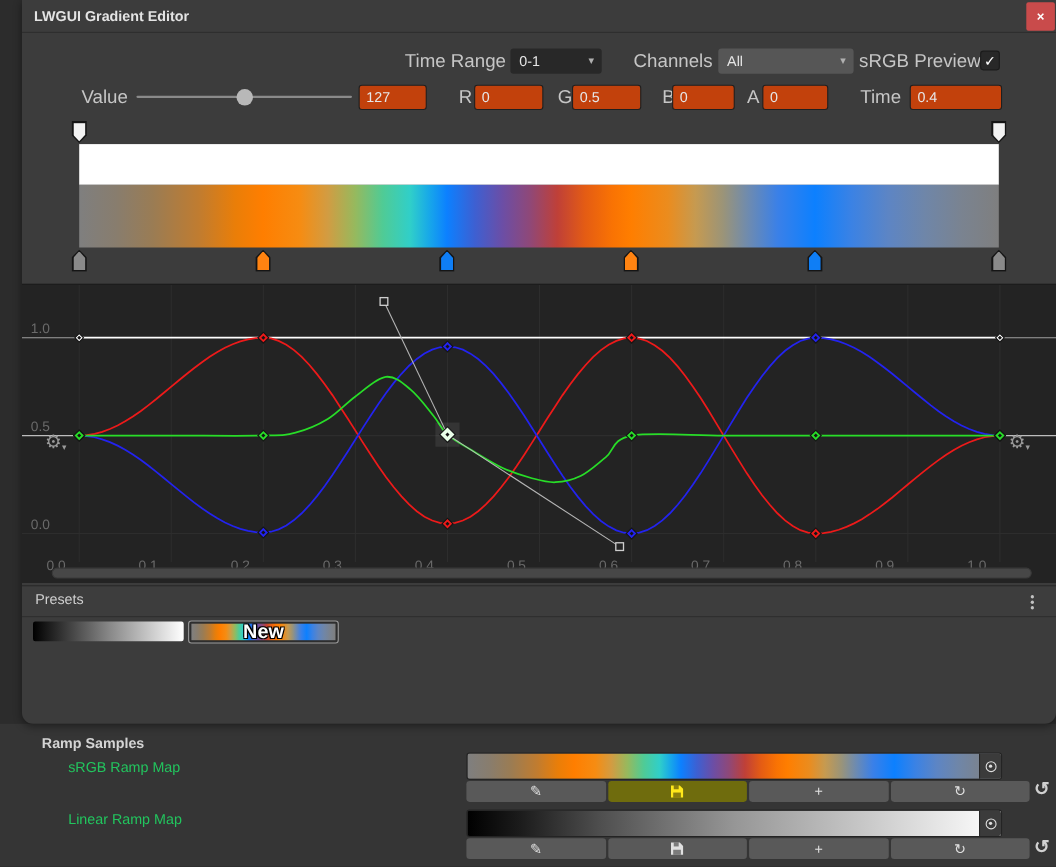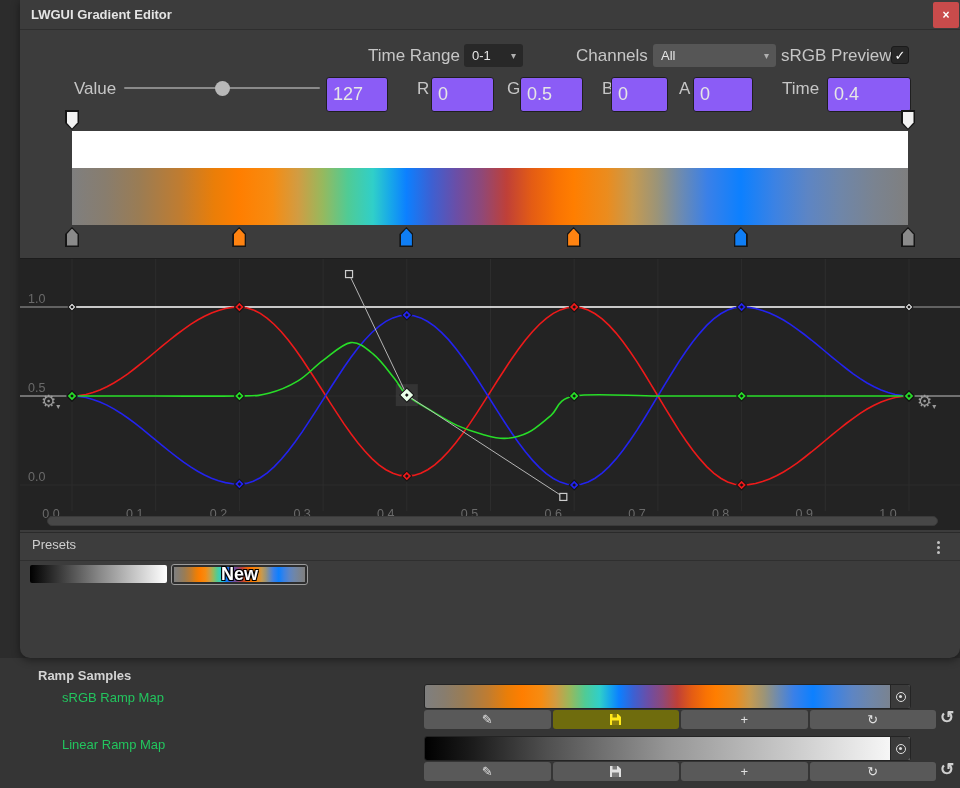--- a/index.html
+++ b/index.html
@@ -9,21 +9,21 @@
   .lbl{color:#c6c6c6;font-size:17px;line-height:23px;white-space:nowrap;}
   
   .window{left:20px;top:0;width:940px;height:658px;background:#3c3c3c;border-radius:0 0 10px 10px;box-shadow:0 2px 8px rgba(0,0,0,.45);}
   .titlebar{left:20px;top:0;width:940px;height:30px;border-bottom:1px solid #2e2e2e;}
   .title{left:31px;top:7px;font-size:13px;font-weight:600;color:#e4e4e4;}
   .closebtn{left:933px;top:2px;width:26px;height:26px;background:#c94b4b;border-radius:2px;color:#fff;font-size:12px;font-weight:700;display:flex;align-items:center;justify-content:center;cursor:pointer;}
   
   .dd{height:23px;background:#282828;border-radius:3px;color:#e6e6e6;font-size:13px;line-height:23px;padding:0 8px;cursor:pointer;}
   .dd .caret{position:absolute;right:7px;top:0;color:#b0b0b0;font-size:10px;}
   .dd.light{background:#565656;}
-  .field{height:35px;background:#8b5cf6;border:1px solid #1f1f1f;border-radius:3px;color:#e6e6e6;font-size:18px;padding:0 6px;outline:none;width:100%;}
+  .field{height:23px;background:#c2410c;border:1px solid #1f1f1f;border-radius:3px;color:#e6e6e6;font-size:13px;padding:0 6px;outline:none;width:100%;}
   .checkbox{width:18px;height:18px;background:#282828;border:1px solid #1b1b1b;border-radius:3px;color:#fff;font-size:13px;display:flex;align-items:center;justify-content:center;cursor:pointer;}
   .slider-track{position:absolute;left:2px;right:2px;top:10px;height:2px;background:#8a8a8a;border-radius:1px;}
   .slider-knob{position:absolute;left:91px;top:4px;width:15px;height:15px;border-radius:50%;background:#b8b8b8;cursor:pointer;}
   
   .marker{position:absolute;width:14px;height:20px;cursor:pointer;}
   .marker .outer{position:absolute;inset:0;background:#151515;}
   .marker .inner{position:absolute;inset:1.5px;}
   .m-up .outer,.m-up .inner{clip-path:polygon(0 35%,50% 0,100% 35%,100% 100%,0 100%);}
   .m-down .outer,.m-down .inner{clip-path:polygon(0 0,100% 0,100% 65%,50% 100%,0 65%);}
   
@@ -126,21 +126,21 @@
 
   <div class="abs window"></div>
 
   <div class="abs titlebar"></div>
   <div class="abs title">LWGUI Gradient Editor</div>
   <div class="abs closebtn">
       <span>×</span>
     </div>
 
   <div class="abs lbl" style="left:368px;top:44px;width:90px;text-align:right;">Time Range</div>
-  <div class="abs dd" style="left:464px;top:44px;width:59px;">
+  <div class="abs dd" style="left:464px;top:44px;width:83px;">
     <span>0-1</span>
     <span class="caret">▾</span>
   </div>
   <div class="abs lbl" style="left:576px;top:44px;">Channels</div>
   <div class="abs dd light" style="left:653px;top:44px;width:123px;">
     <span>All</span>
     <span class="caret">▾</span>
   </div>
   <div class="abs lbl" style="left:781px;top:44px;">sRGB Preview</div>
   <div class="abs checkbox" style="left:891px;top:46px;">

